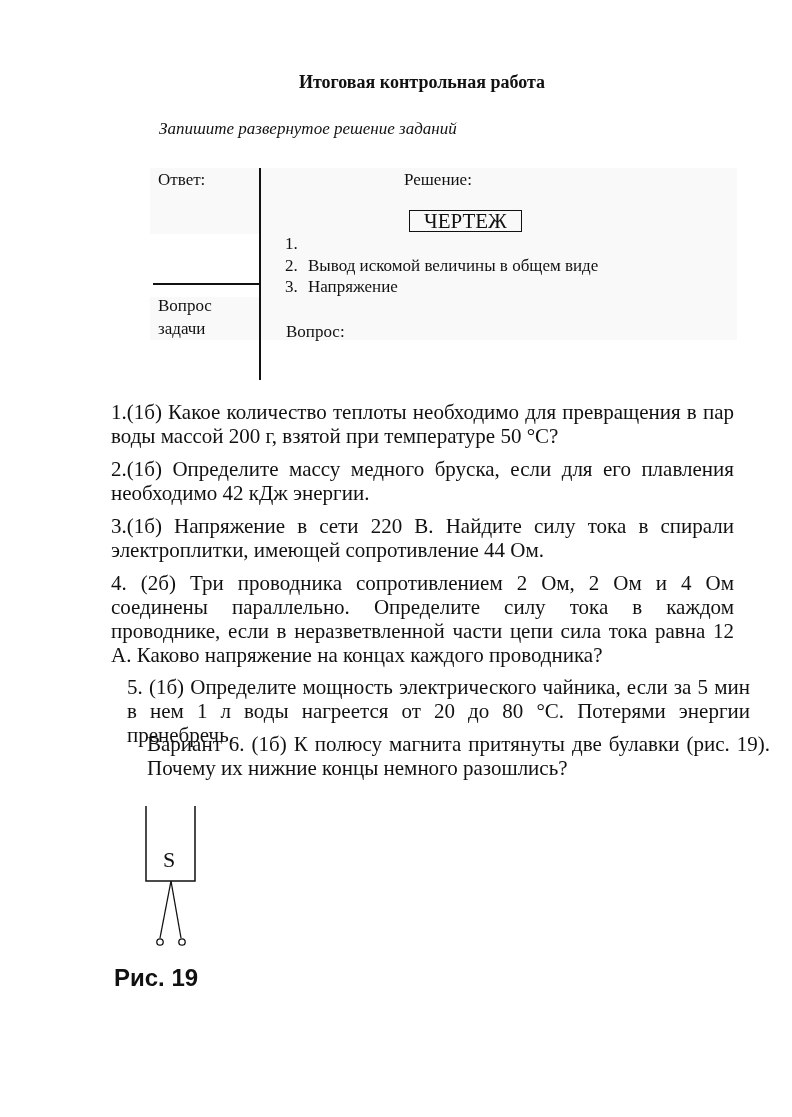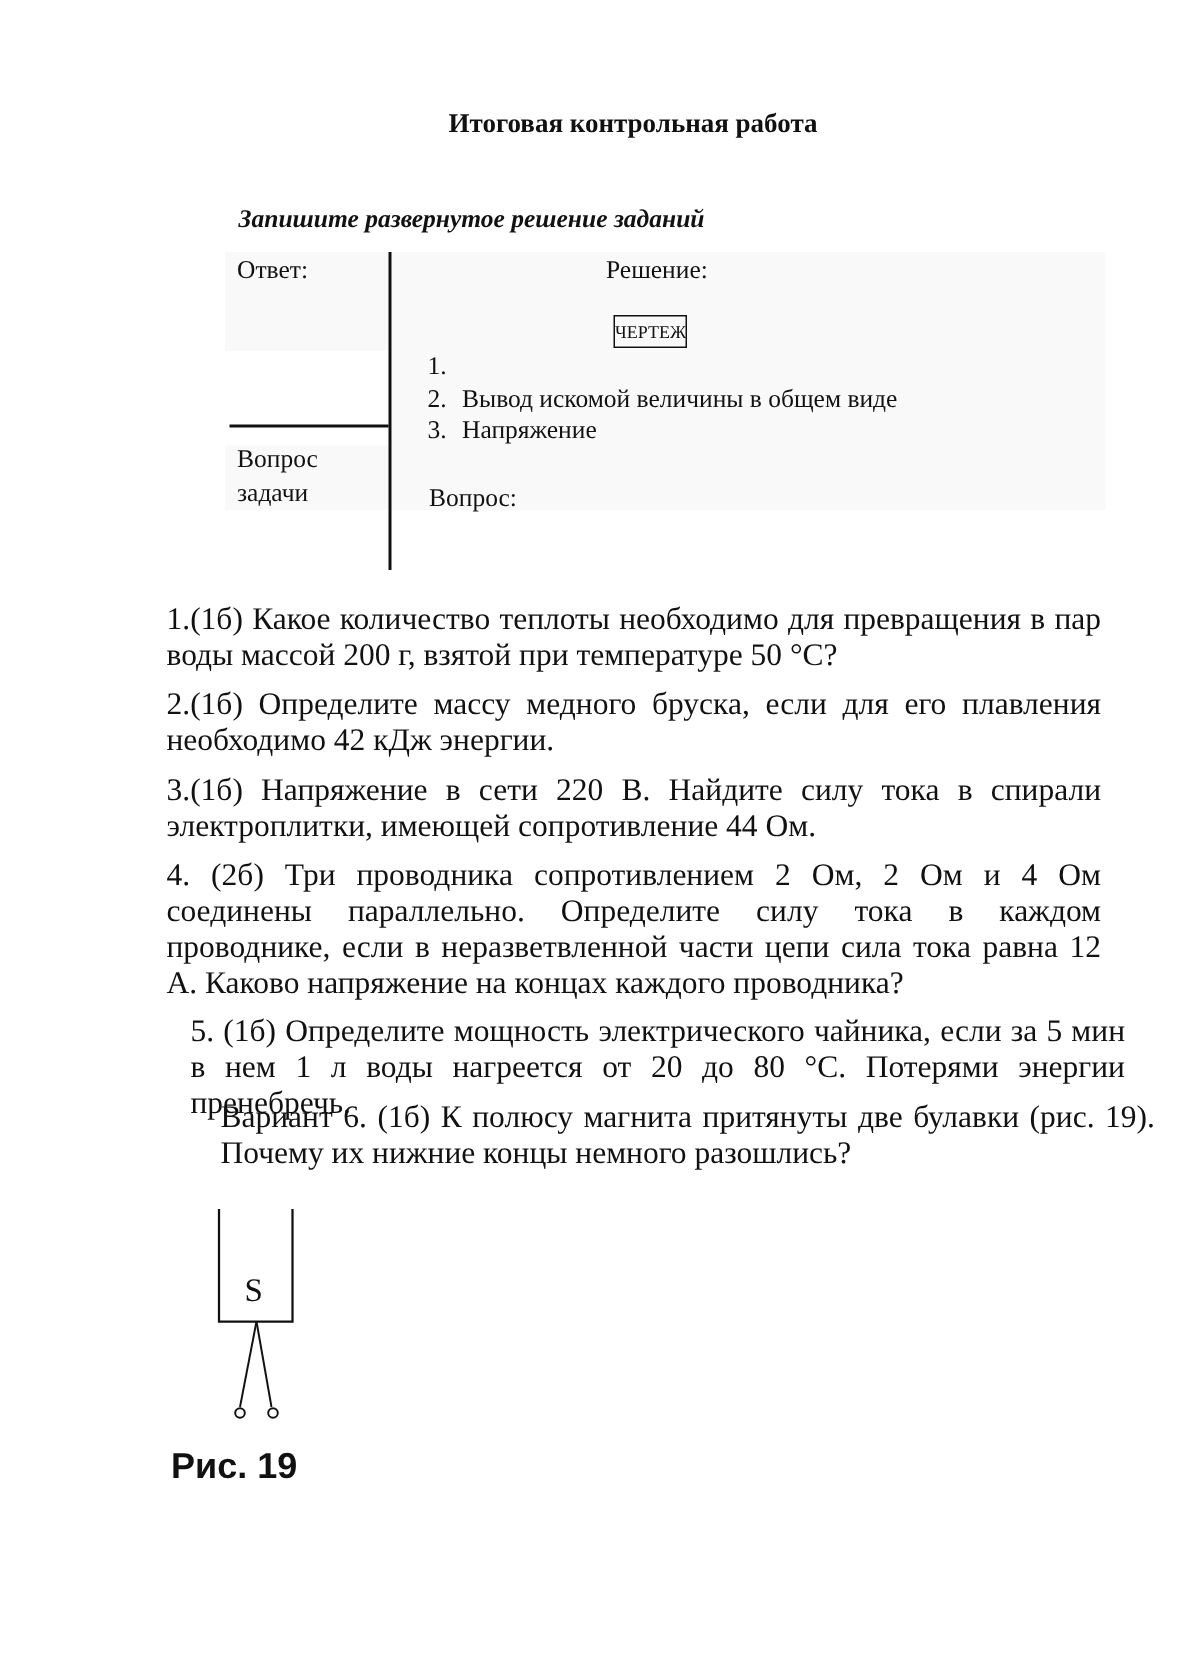--- a/index.html
+++ b/index.html
@@ -1,25 +1,25 @@
 <!DOCTYPE html>
 <html><head>
 <meta charset="utf-8">
 <style>
   html, body { margin: 0; padding: 0; background: #ffffff; }
   body { width: 792px; height: 1117px; position: relative; overflow: hidden;
          font-family: "Liberation Serif", "DejaVu Serif", serif; color: #111; }
   .abs { position: absolute; }
   .title { left: 0; width: 844px; top: 72px; text-align: center; font-weight: bold; font-size: 18px; }
-  .subtitle { left: 159px; top: 136px; font-style: italic; font-size: 17px; font-weight: bold; }
+  .subtitle { left: 159px; top: 119px; font-style: italic; font-size: 17px; }
   .shade { background: #f9f9f9; }
   .vline { left: 259px; top: 168px; width: 2px; height: 212px; background: #111; }
   .hline { left: 153px; top: 283px; width: 106px; height: 2px; background: #111; }
   .lbl { font-size: 17px; line-height: 23px; }
-  .drawing-box { border: 1.5px solid #111; padding: 0 0; font-size: 12px; line-height: 20px; }
+  .drawing-box { border: 1.5px solid #111; padding: 0 14px; font-size: 21px; line-height: 20px; }
   .steps { left: 285px; top: 233px; font-size: 17px; line-height: 21.5px; margin: 0; padding: 0; list-style: none; }
   .steps li { display: flex; }
   .steps .num { width: 23px; display: inline-block; }
   .task { left: 111px; width: 623px; font-size: 21px; line-height: 24px; text-align: justify; }
   .fig-caption { left: 114px; top: 964px; font-family: "Liberation Sans", "DejaVu Sans", sans-serif; font-weight: bold; font-size: 24px; }
 </style>
 </head>
 <body>
 
 <div class="abs title">Итоговая контрольная работа</div>

